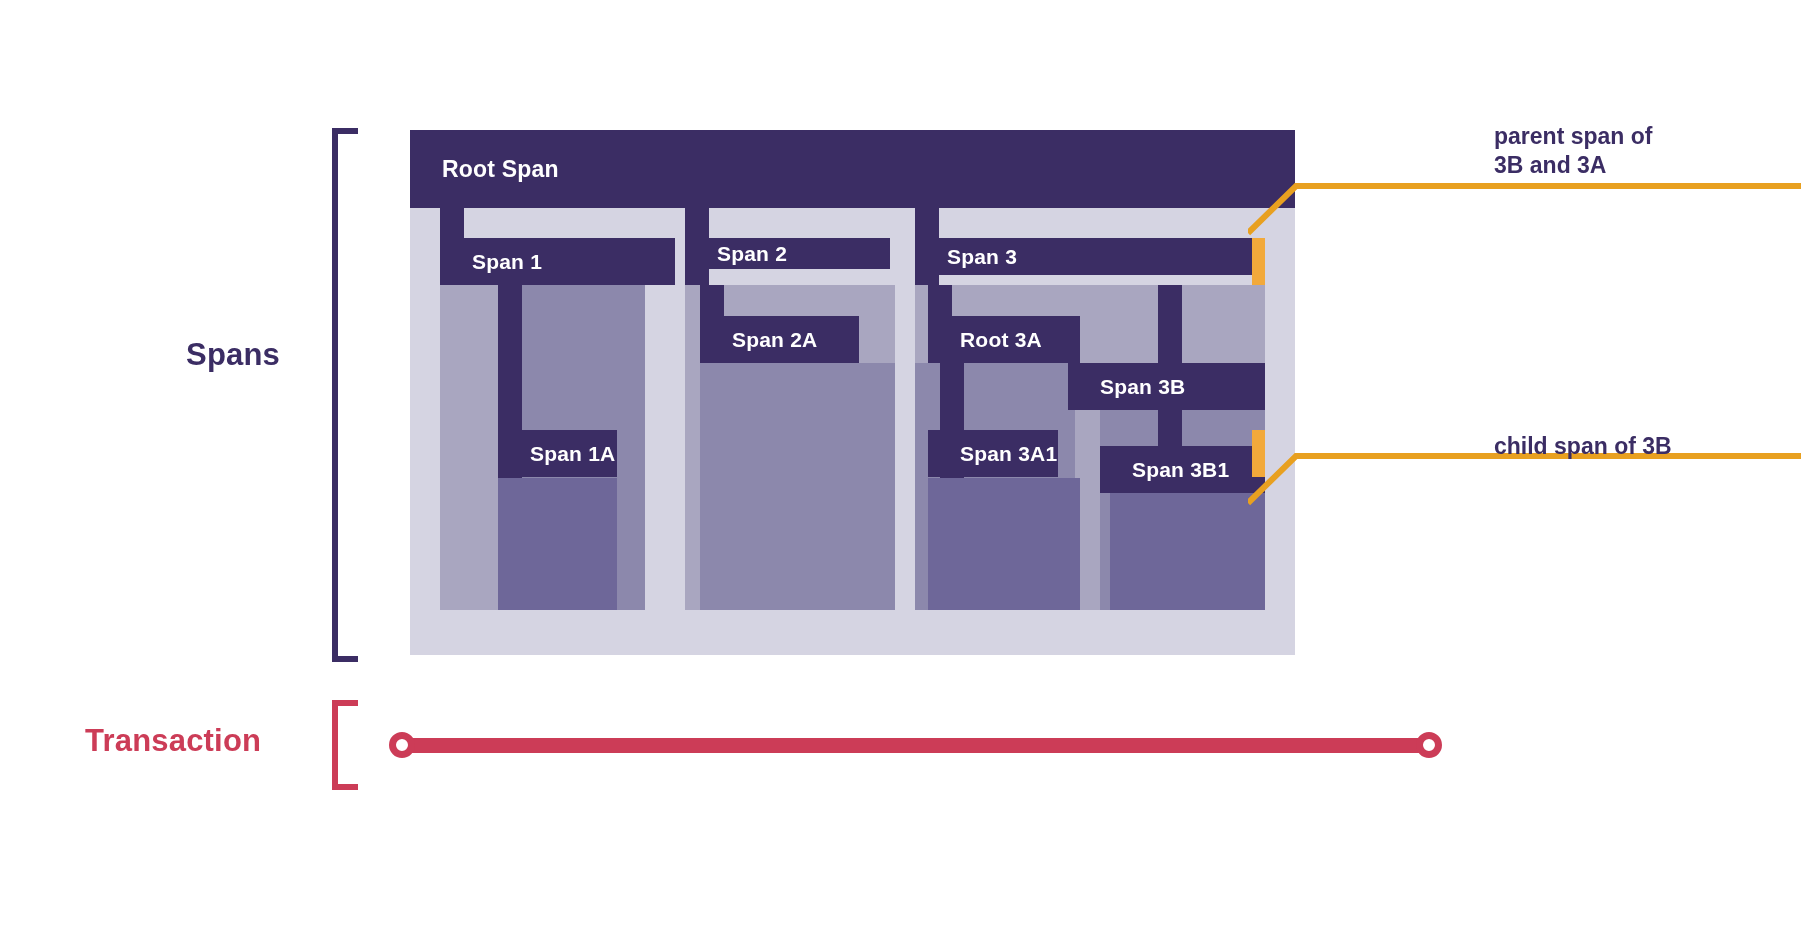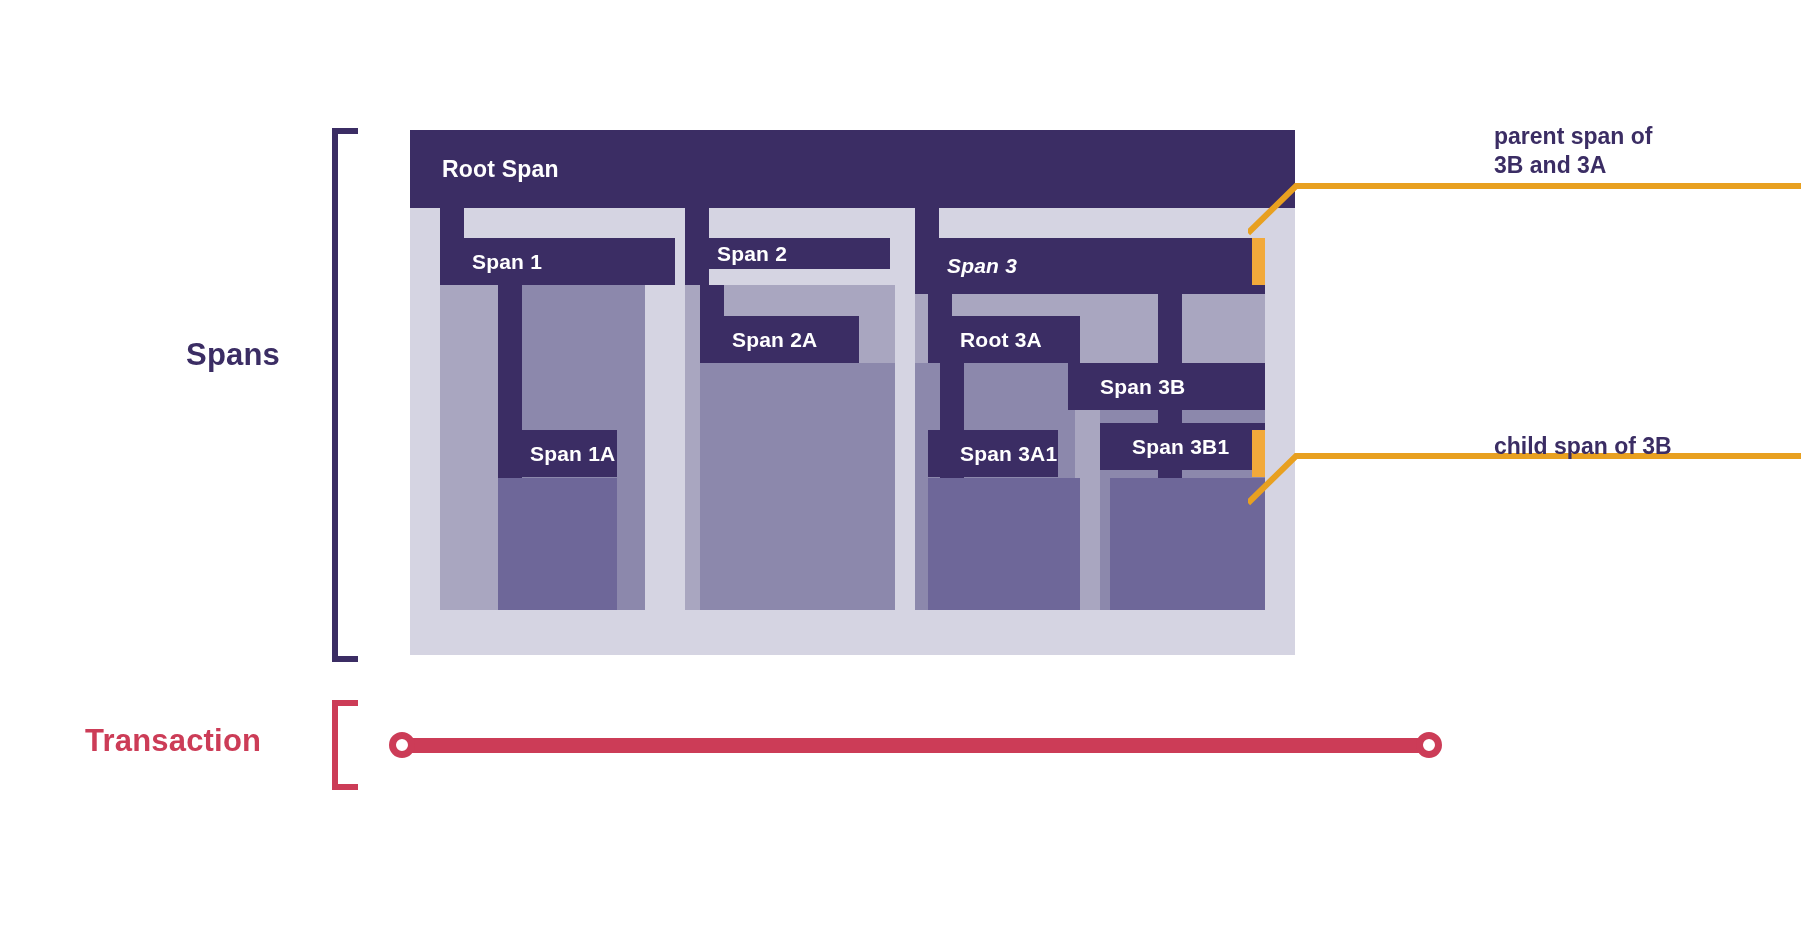--- a/index.html
+++ b/index.html
@@ -123,35 +123,35 @@
     <div class="bg lvl1" style="left:505px;top:155px;width:350px;height:325px;"></div>
 
     <div class="bg lvl2" style="left:505px;top:233px;width:160px;height:247px;"></div>
     <div class="bg lvl3" style="left:518px;top:348px;width:152px;height:132px;"></div>
 
     <div class="bg lvl2" style="left:690px;top:233px;width:165px;height:247px;"></div>
     <div class="bg lvl3" style="left:700px;top:348px;width:155px;height:132px;"></div>
 
     <div class="stem" style="left:505px;top:78px;width:24px;height:77px;"></div>
 
-    <div class="bar" style="left:505px;top:108px;width:350px;height:56px;font-style:italic;">Span 3</div>
+    <div class="bar" style="left:505px;top:108px;width:350px;height:37px;">Span 3</div>
 
     <div class="marker" style="left:842px;top:108px;width:13px;height:47px;"></div>
 
     <div class="stem" style="left:518px;top:155px;width:24px;height:78px;"></div>
     <div class="bar" style="left:518px;top:186px;width:152px;height:47px;">Root 3A</div>
 
     <div class="stem" style="left:530px;top:233px;width:24px;height:115px;"></div>
     <div class="bar" style="left:518px;top:300px;width:130px;height:47px;">Span 3A1</div>
 
     <div class="stem" style="left:748px;top:155px;width:24px;height:115px;"></div>
     <div class="bar" style="left:658px;top:233px;width:197px;height:47px;">Span 3B</div>
 
     <div class="stem" style="left:748px;top:280px;width:24px;height:68px;"></div>
-    <div class="bar" style="left:690px;top:293px;width:165px;height:47px;">Span 3B1</div>
+    <div class="bar" style="left:690px;top:316px;width:165px;height:47px;">Span 3B1</div>
 
     <div class="marker" style="left:842px;top:300px;width:13px;height:47px;"></div>
 
   </div>
 
   <svg class="leader" style="left:1248px;top:180px;width:560px;height:60px;" width="560" height="60" viewBox="0 0 560 60">
     <polyline points="0,53 48,6 560,6" fill="none" stroke="#E8A020" stroke-width="6"></polyline>
   </svg>
   <div class="callout-text" style="left:1494px;top:122px;width:300px;">parent span of
 3B and 3A</div>

